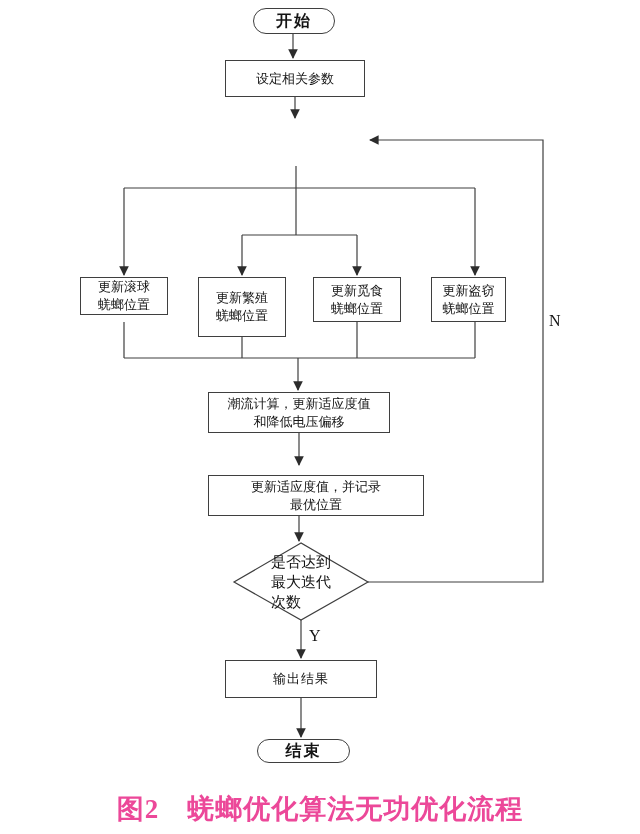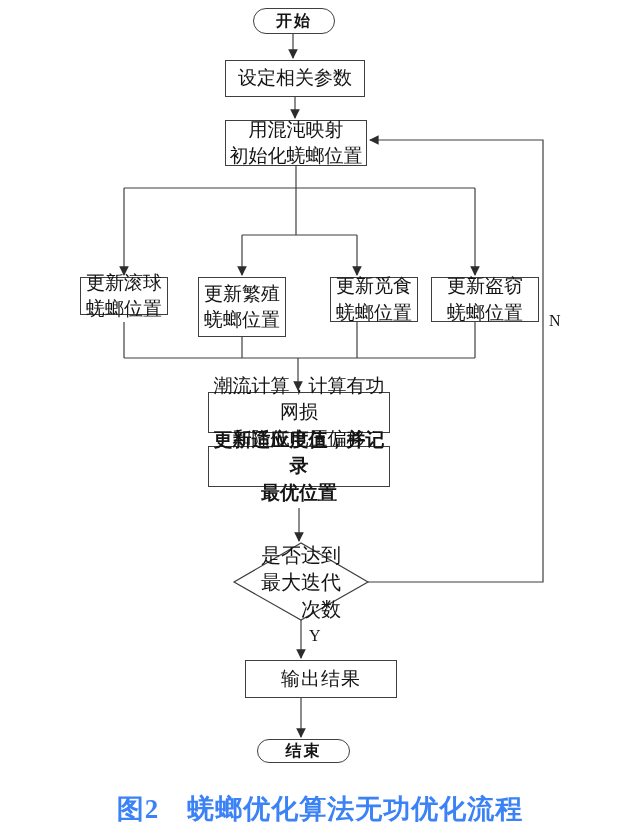--- a/index.html
+++ b/index.html
@@ -7,36 +7,36 @@
     width:640px;height:834px;position:relative;overflow:hidden;
     font-family:"Liberation Serif","DejaVu Serif",serif;
     color:#141414;
   }
   .stage{position:absolute;left:0;top:0;width:640px;height:834px;}
   svg.connectors{position:absolute;left:0;top:0;width:640px;height:834px;}
   .node{
     position:absolute;box-sizing:border-box;
     border:1px solid #3f3f3f;background:#ffffff;
     display:flex;align-items:center;justify-content:center;
-    text-align:center;font-size:19px;line-height:1.38;
+    text-align:center;font-size:13px;line-height:1.38;
     white-space:pre-line;color:#141414;
   }
   .terminator{border-radius:13px;font-size:16px;letter-spacing:2px;font-weight:bold;}
   .diamond-label{
     position:absolute;box-sizing:border-box;border:none;background:transparent;
     display:flex;align-items:center;justify-content:center;
-    text-align:right;font-size:20px;line-height:1.35;white-space:pre-line;
+    text-align:left;font-size:15px;line-height:1.35;white-space:pre-line;
   }
   .edge-label{
     position:absolute;font-size:16px;color:#141414;
     font-family:"Liberation Serif","DejaVu Serif",serif;
   }
   .caption{
     position:absolute;left:0;top:791px;width:640px;
-    text-align:center;font-size:27px;font-weight:bold;color:#3b82f6;
+    text-align:center;font-size:27px;font-weight:bold;color:#ec4899;
     letter-spacing:1px;
   }
 </style>
 </head>
 <body>
 
 <div class="stage">
 
   <svg class="connectors" viewBox="0 0 640 834" aria-hidden="true">
     <defs>
@@ -78,46 +78,44 @@
       <path d="M301,698 V737" marker-end="url(#arr)"></path>
 
       <path d="M368,582 H543 V140 H370" marker-end="url(#arr)"></path>
     </g>
   </svg>
 
   <div class="node terminator" style="left:253px;top:8px;width:82px;height:26px;">开始</div>
 
   <div class="node" style="left:225px;top:60px;width:140px;height:37px;">设定相关参数</div>
 
-  <div class="node" style="left:225px;top:120px;width:142px;height:46px;">用混沌映射
-初始化蜣螂位置</div>
 
   <div class="node" style="left:80px;top:277px;width:88px;height:38px;">更新滚球
 蜣螂位置</div>
 
   <div class="node" style="left:198px;top:277px;width:88px;height:60px;">更新繁殖
 蜣螂位置</div>
 
-  <div class="node" style="left:313px;top:277px;width:88px;height:45px;margin-left:17px;">更新觅食
+  <div class="node" style="left:313px;top:277px;width:88px;height:45px;">更新觅食
 蜣螂位置</div>
 
-  <div class="node" style="left:431px;top:277px;width:108px;height:45px;">更新盗窃
+  <div class="node" style="left:431px;top:277px;width:75px;height:45px;">更新盗窃
 蜣螂位置</div>
 
-  <div class="node" style="left:208px;top:392px;width:182px;height:41px;">潮流计算，计算有功网损
+  <div class="node" style="left:208px;top:392px;width:182px;height:41px;">潮流计算，更新适应度值
 和降低电压偏移</div>
 
-  <div class="node" style="left:208px;top:446px;width:182px;height:41px;font-weight:bold;">更新适应度值，并记录
+  <div class="node" style="left:208px;top:475px;width:216px;height:41px;">更新适应度值，并记录
 最优位置</div>
 
   <div class="diamond-label" style="left:240px;top:550px;width:122px;height:64px;">是否达到
 最大迭代
 次数</div>
 
-  <div class="node" style="left:225px;top:660px;width:152px;height:38px;letter-spacing:1px;margin-left:20px;">输出结果</div>
+  <div class="node" style="left:225px;top:660px;width:152px;height:38px;letter-spacing:1px;">输出结果</div>
 
   <div class="node terminator" style="left:257px;top:739px;width:93px;height:24px;">结束</div>
 
   <div class="edge-label" style="left:309px;top:627px;">Y</div>
 
   <div class="edge-label" style="left:549px;top:312px;">N</div>
 
   <div class="caption">图2　蜣螂优化算法无功优化流程</div>
 
 </div>

